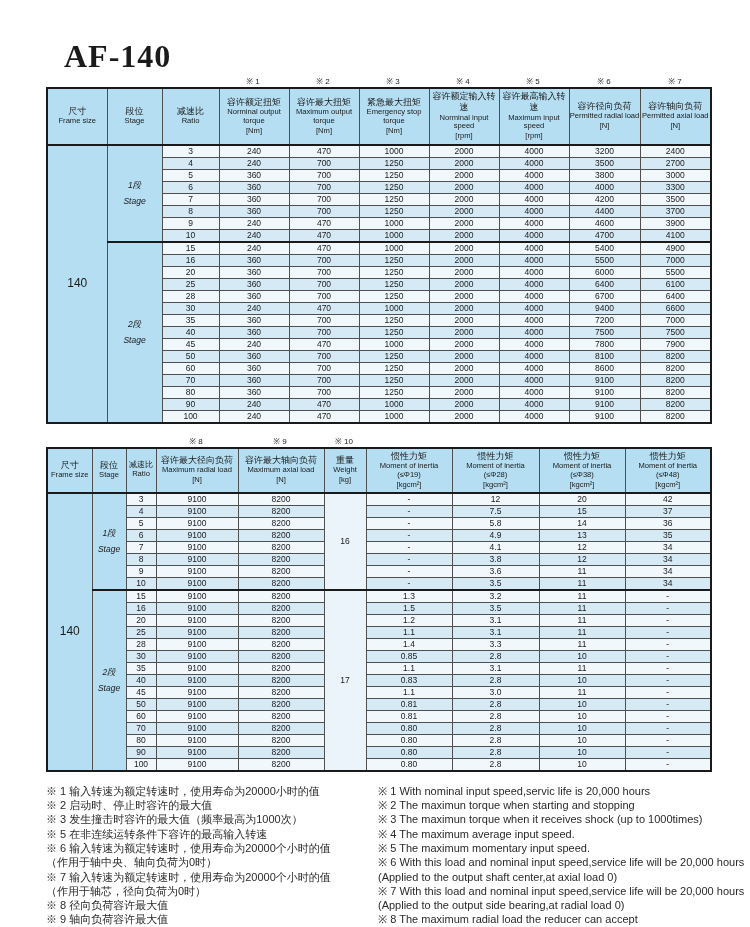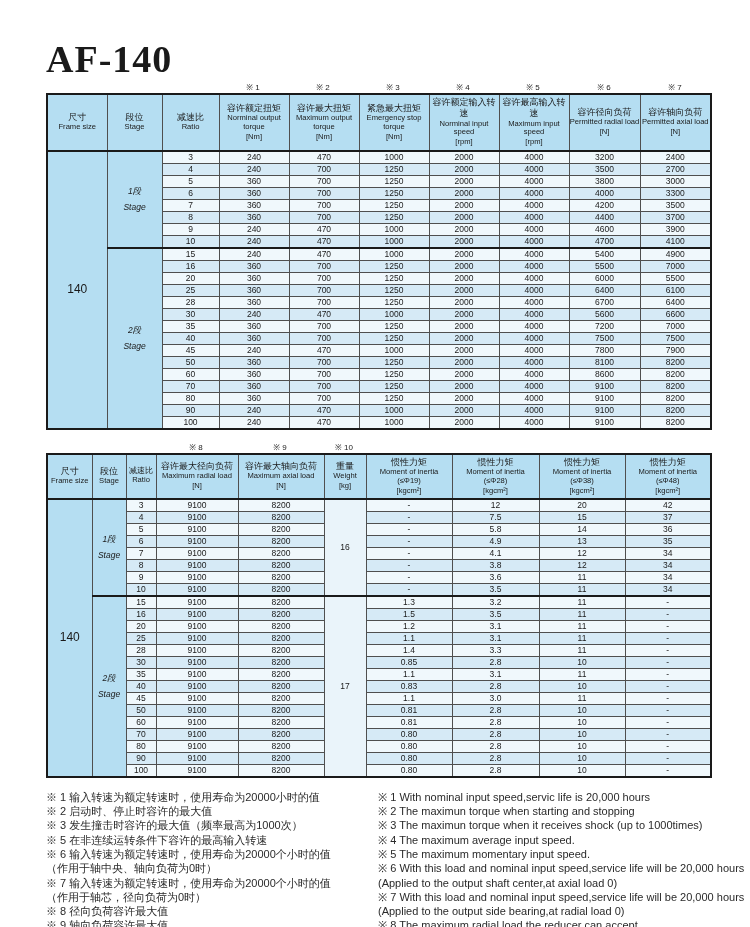--- a/index.html
+++ b/index.html
@@ -1,20 +1,20 @@
 <!DOCTYPE html>
 <html><head>
 <meta charset="utf-8">
 <style>
   html,body{margin:0;padding:0;}
   body{width:750px;height:927px;background:#ffffff;color:#1a1a1a;
        font-family:"Liberation Sans",sans-serif;-webkit-font-smoothing:antialiased;}
   .page{padding:40px 40px 0 46px;}
-  .title{font-family:"Liberation Serif",serif;font-weight:bold;font-size:38px;
-         letter-spacing:1px;margin:0 0 0 0;line-height:1;}
+  .title{font-family:"Liberation Serif",serif;font-weight:bold;font-size:32px;
+         letter-spacing:1px;margin:0 0 0 18px;line-height:1;}
   .refs{position:relative;height:15px;font-size:8px;color:#222;}
   .refs span{position:absolute;bottom:1px;transform:translateX(-50%);white-space:nowrap;}
   table{border-collapse:collapse;width:664px;table-layout:fixed;border:2px solid #1a1a1a;}
   th,td{border:1px solid #4f4f4f;text-align:center;padding:0;overflow:hidden;}
   thead th{background:#b5def2;font-weight:normal;padding:2px 0 3px;vertical-align:middle;
            border-bottom:2px solid #1a1a1a;}
   .hz{font-size:9px;line-height:1.25;}
   .he{font-size:7.6px;line-height:1.18;}
   .hu{font-size:7.6px;line-height:1.2;}
   tbody td{font-size:8.5px;height:11px;line-height:11px;}
@@ -250,21 +250,21 @@
           <td>6700</td>
           <td>6400</td>
         </tr>
         <tr class="odd">
           <td>30</td>
           <td>240</td>
           <td>470</td>
           <td>1000</td>
           <td>2000</td>
           <td>4000</td>
-          <td>5600</td>
+          <td>9400</td>
           <td>6600</td>
         </tr>
         <tr class="even">
           <td>35</td>
           <td>360</td>
           <td>700</td>
           <td>1250</td>
           <td>2000</td>
           <td>4000</td>
           <td>7200</td>

